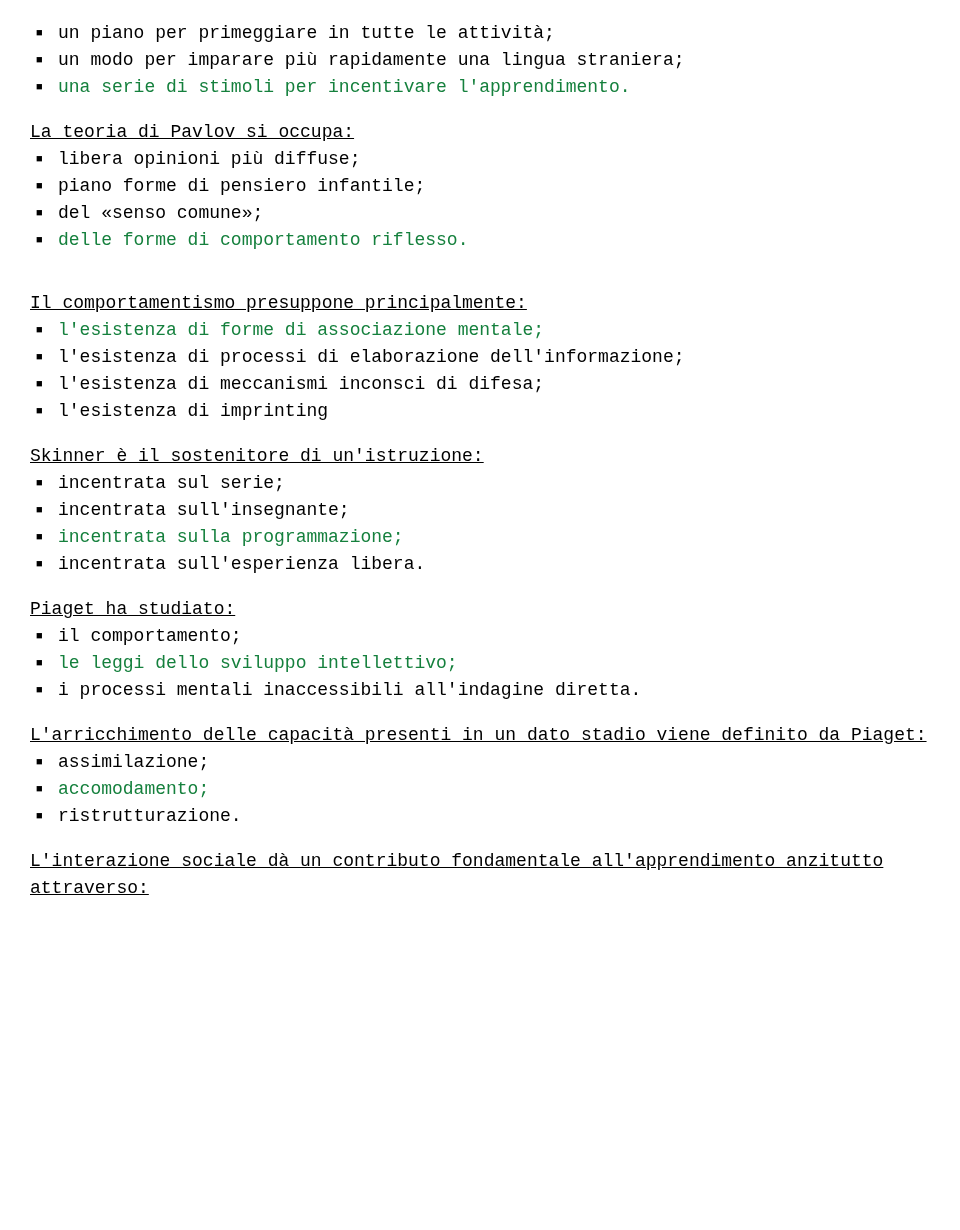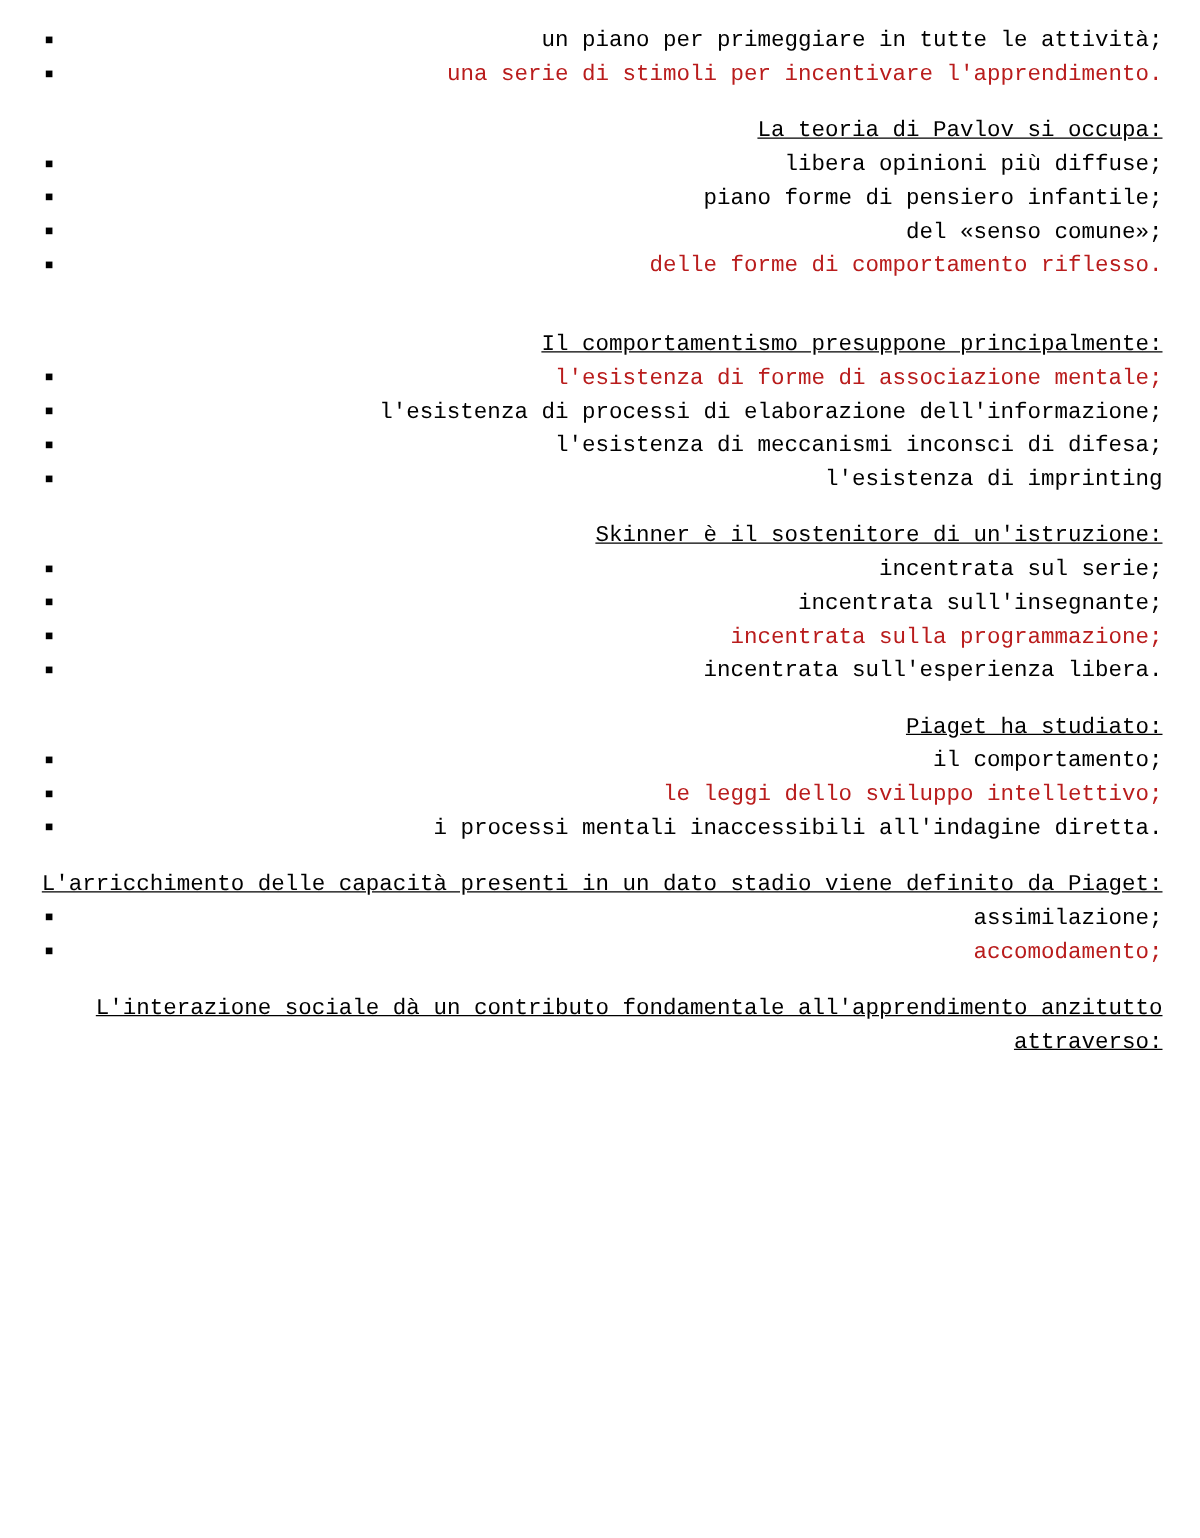--- a/index.html
+++ b/index.html
@@ -8,21 +8,20 @@
     line-height: 1.5;
     color: #000;
     background: #fff;
     margin: 0;
     padding: 20px 30px;
     width: 960px;
     box-sizing: border-box;
   }
   .question {
     margin-bottom: 18px;
-    text-align: right;
   }
   .q-text {
     margin: 0;
     text-decoration: underline;
   }
   ul.options {
     list-style: none;
     margin: 0;
     padding: 0;
   }
@@ -34,33 +33,34 @@
   ul.options li::before {
     content: "■";
     position: absolute;
     left: 6px;
     top: 0;
     font-size: 11px;
     line-height: 27px;
     color: #000;
   }
   .highlight {
-    color: #b91c1c;
+    color: #15803d;
   }
   .extra-gap {
     margin-bottom: 36px;
   }
 </style>
 </head>
 <body>
 
 <div id="content">
     <div class="question">
       <ul class="options">
         <li><span>un piano per primeggiare in tutte le attività;</span></li>
+        <li><span>un modo per imparare più rapidamente una lingua straniera;</span></li>
         <li><span class="highlight">una serie di stimoli per incentivare l'apprendimento.</span></li>
       </ul>
     </div>
     <div class="question extra-gap">
       <p class="q-text">La teoria di Pavlov si occupa:</p>
       <ul class="options">
         <li><span>libera opinioni più diffuse;</span></li>
         <li><span>piano forme di pensiero infantile;</span></li>
         <li><span>del «senso comune»;</span></li>
         <li><span class="highlight">delle forme di comportamento riflesso.</span></li>
@@ -90,18 +90,19 @@
         <li><span>il comportamento;</span></li>
         <li><span class="highlight">le leggi dello sviluppo intellettivo;</span></li>
         <li><span>i processi mentali inaccessibili all'indagine diretta.</span></li>
       </ul>
     </div>
     <div class="question">
       <p class="q-text">L'arricchimento delle capacità presenti in un dato stadio viene definito da Piaget:</p>
       <ul class="options">
         <li><span>assimilazione;</span></li>
         <li><span class="highlight">accomodamento;</span></li>
+        <li><span>ristrutturazione.</span></li>
       </ul>
     </div>
     <div class="question">
       <p class="q-text">L'interazione sociale dà un contributo fondamentale all'apprendimento anzitutto attraverso:</p>
     </div>
   </div>
 
 </body></html>

